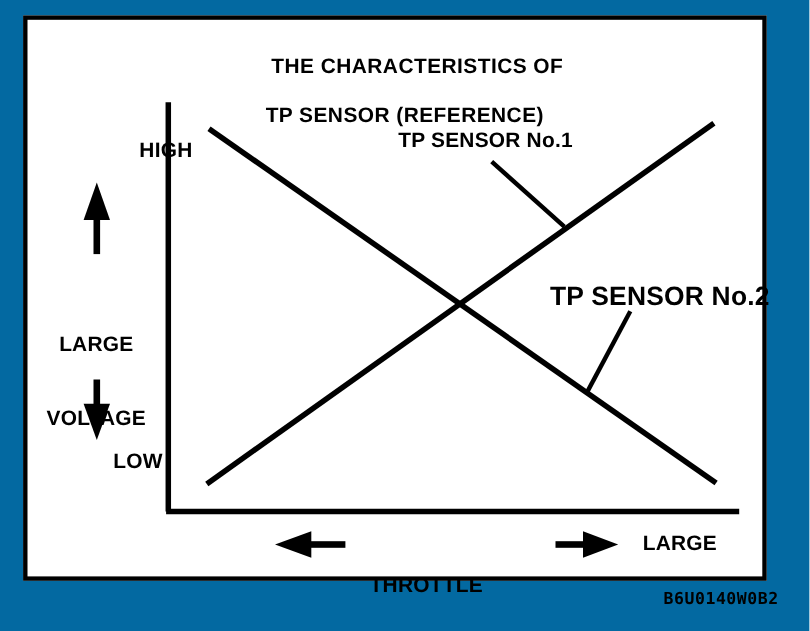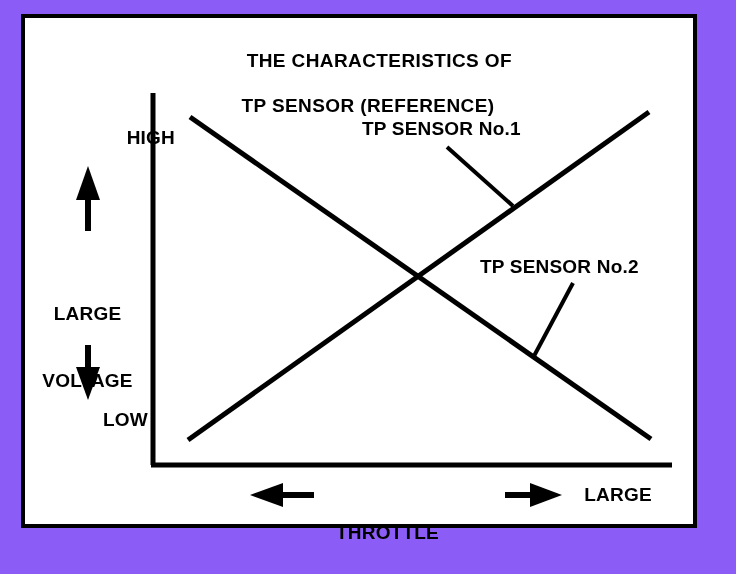--- a/index.html
+++ b/index.html
@@ -11,21 +11,21 @@
     width: 736px;
     height: 574px;
     font-family: "Liberation Sans", sans-serif;
     color: #000000;
     overflow: hidden;
   }
   #figure-root {
     position: relative;
     width: 736px;
     height: 574px;
-    background: #8b5cf6;
+    background: #0369a1;
   }
   .frame {
     position: absolute;
     left: 21px;
     top: 14px;
     width: 676px;
     height: 514px;
     border: 4px solid #000000;
     box-sizing: border-box;
     background: #ffffff;
@@ -77,21 +77,21 @@
   }
   .lbl-throttle {
     left: 280px; width: 215px; text-align: center;
     top: 477px; font-size: 19px;
   }
   .lbl-throttle span { display: block; }
   .lbl-sensor1 {
     left: 362px; top: 118px; font-size: 19px;
   }
   .lbl-sensor2 {
-    left: 480px; top: 256px; font-size: 19px;
+    left: 500px; top: 256px; font-size: 24px;
   }
   .code-text {
     left: 0; width: 708px; text-align: right;
     top: 536px; font-size: 15px;
     font-family: "DejaVu Sans Mono", monospace;
     font-weight: bold;
     letter-spacing: 0.5px;
   }
 </style>
 </head>
@@ -154,14 +154,15 @@
   <div class="txt lbl-throttle">
     <span>THROTTLE</span>
     
   </div>
 
   <div class="txt lbl-large">LARGE</div>
 
   <div class="txt lbl-sensor1">TP SENSOR No.1</div>
   <div class="txt lbl-sensor2">TP SENSOR No.2</div>
 
+  <div class="txt code-text">B6U0140W0B2</div>
 
 </div>
 
 </body></html>

